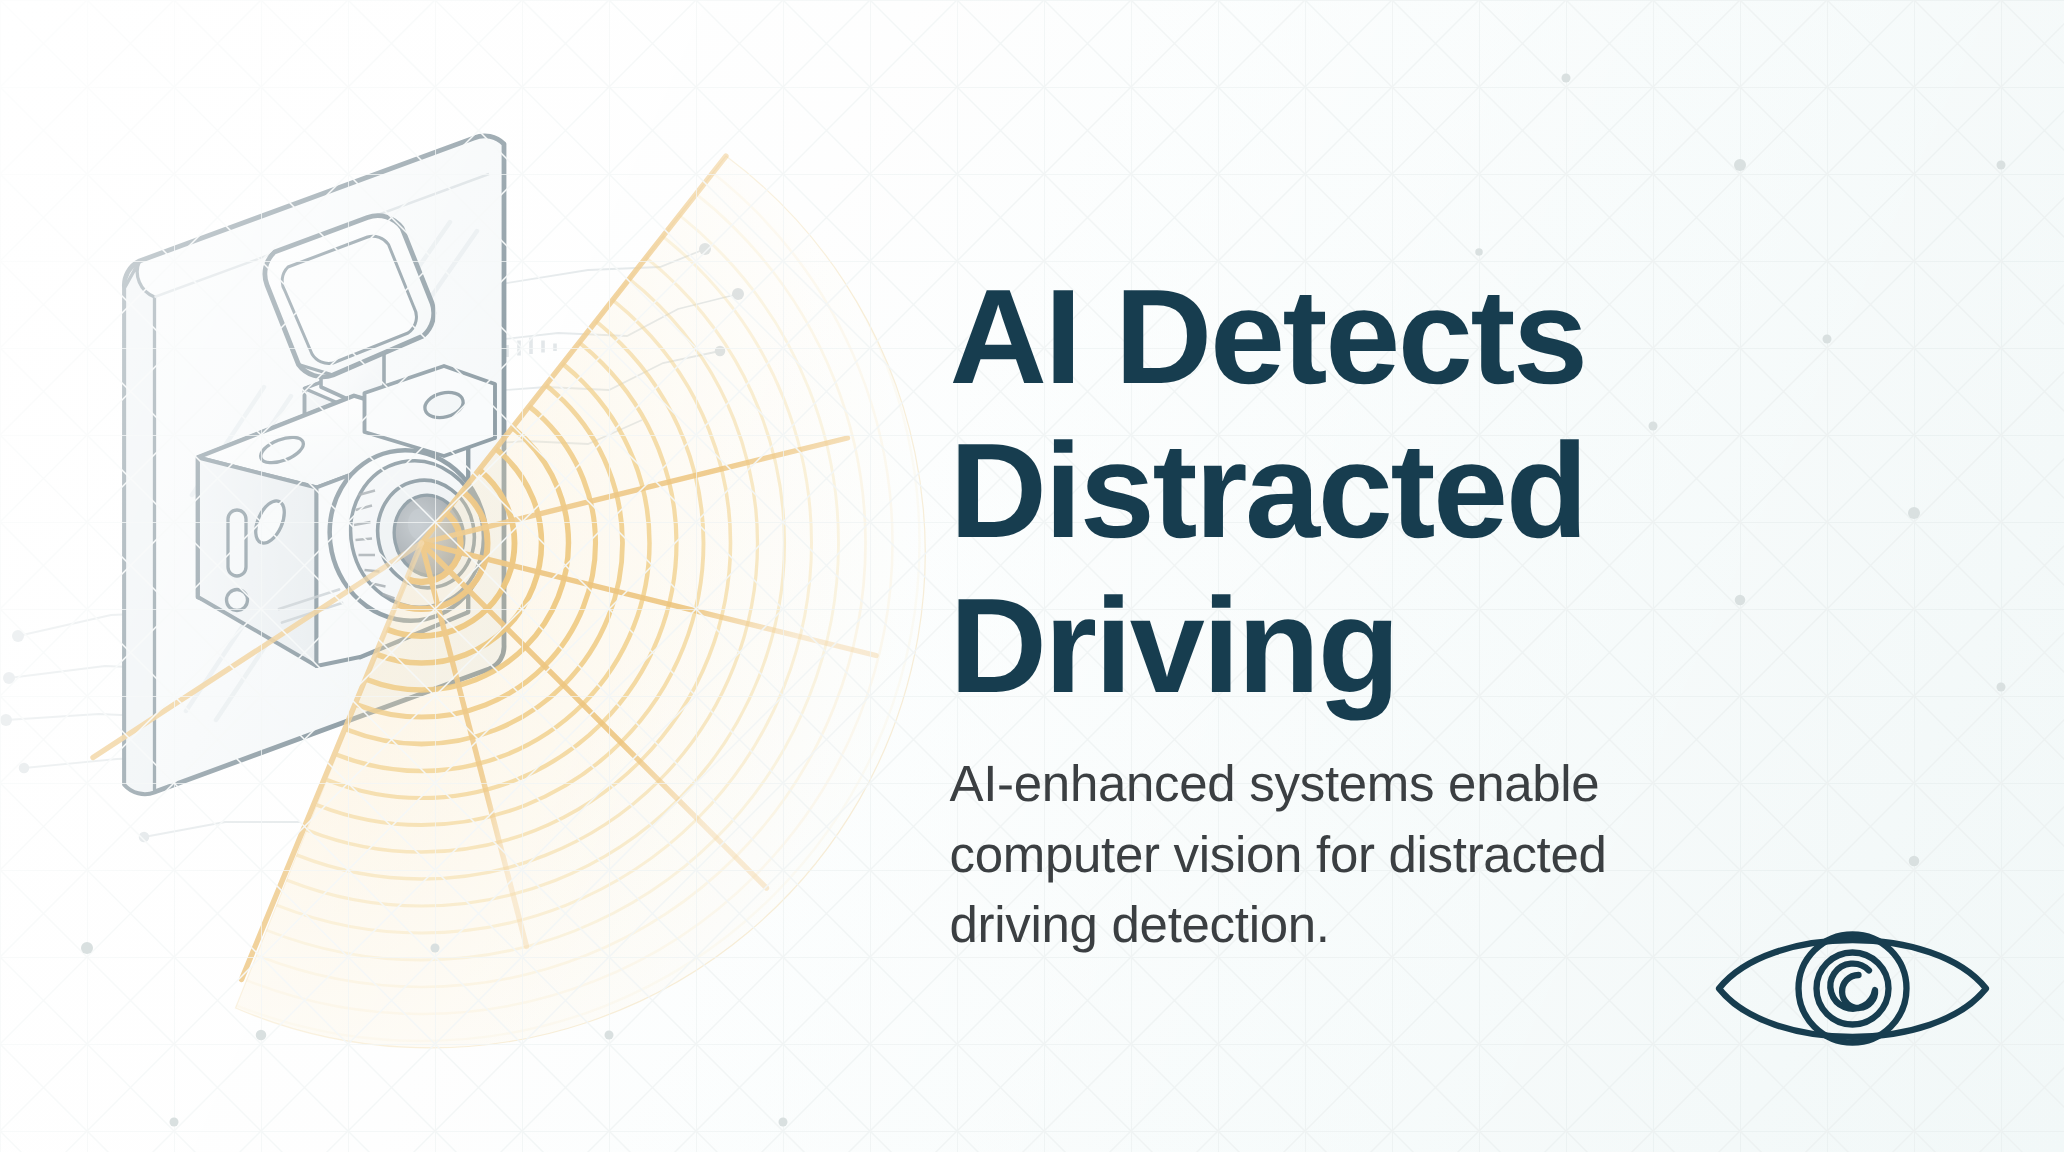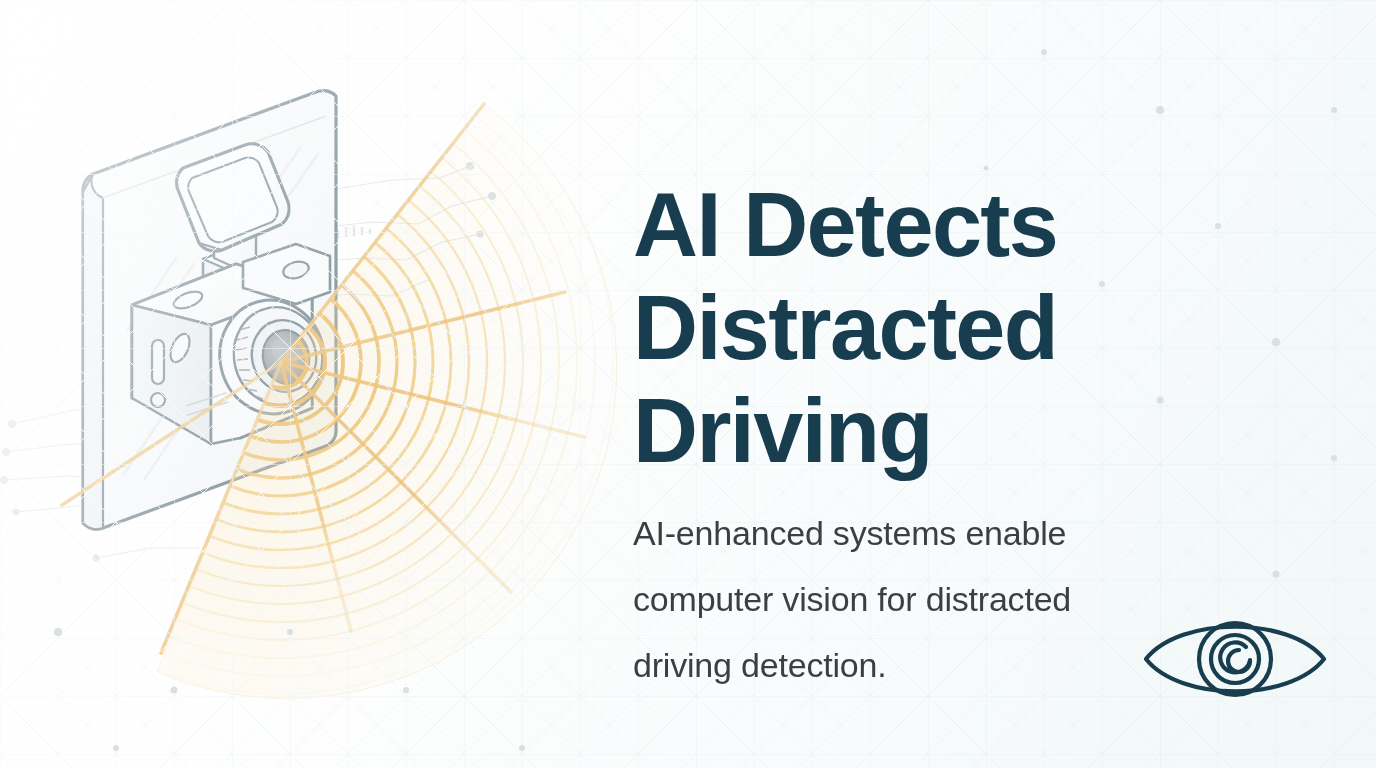--- a/index.html
+++ b/index.html
@@ -18,21 +18,21 @@
 
   .headline{
     position:absolute;left:633px;top:114px;width:560px;
     font-size:90px;font-weight:700;line-height:103px;
     letter-spacing:-1.6px;
     color:#173d4f;
     white-space:pre-line;
   }
   .subhead{
     position:absolute;left:633px;top:466px;width:660px;
-    font-size:34px;font-weight:400;line-height:66px;
+    font-size:34px;font-weight:400;line-height:47px;
     letter-spacing:-0.2px;
     color:#3b3f42;
     white-space:pre-line;
   }
   .eye-badge{position:absolute;left:1140px;top:604px;width:190px;height:110px;}
 </style>
 </head>
 <body>
 
 <div class="stage">

